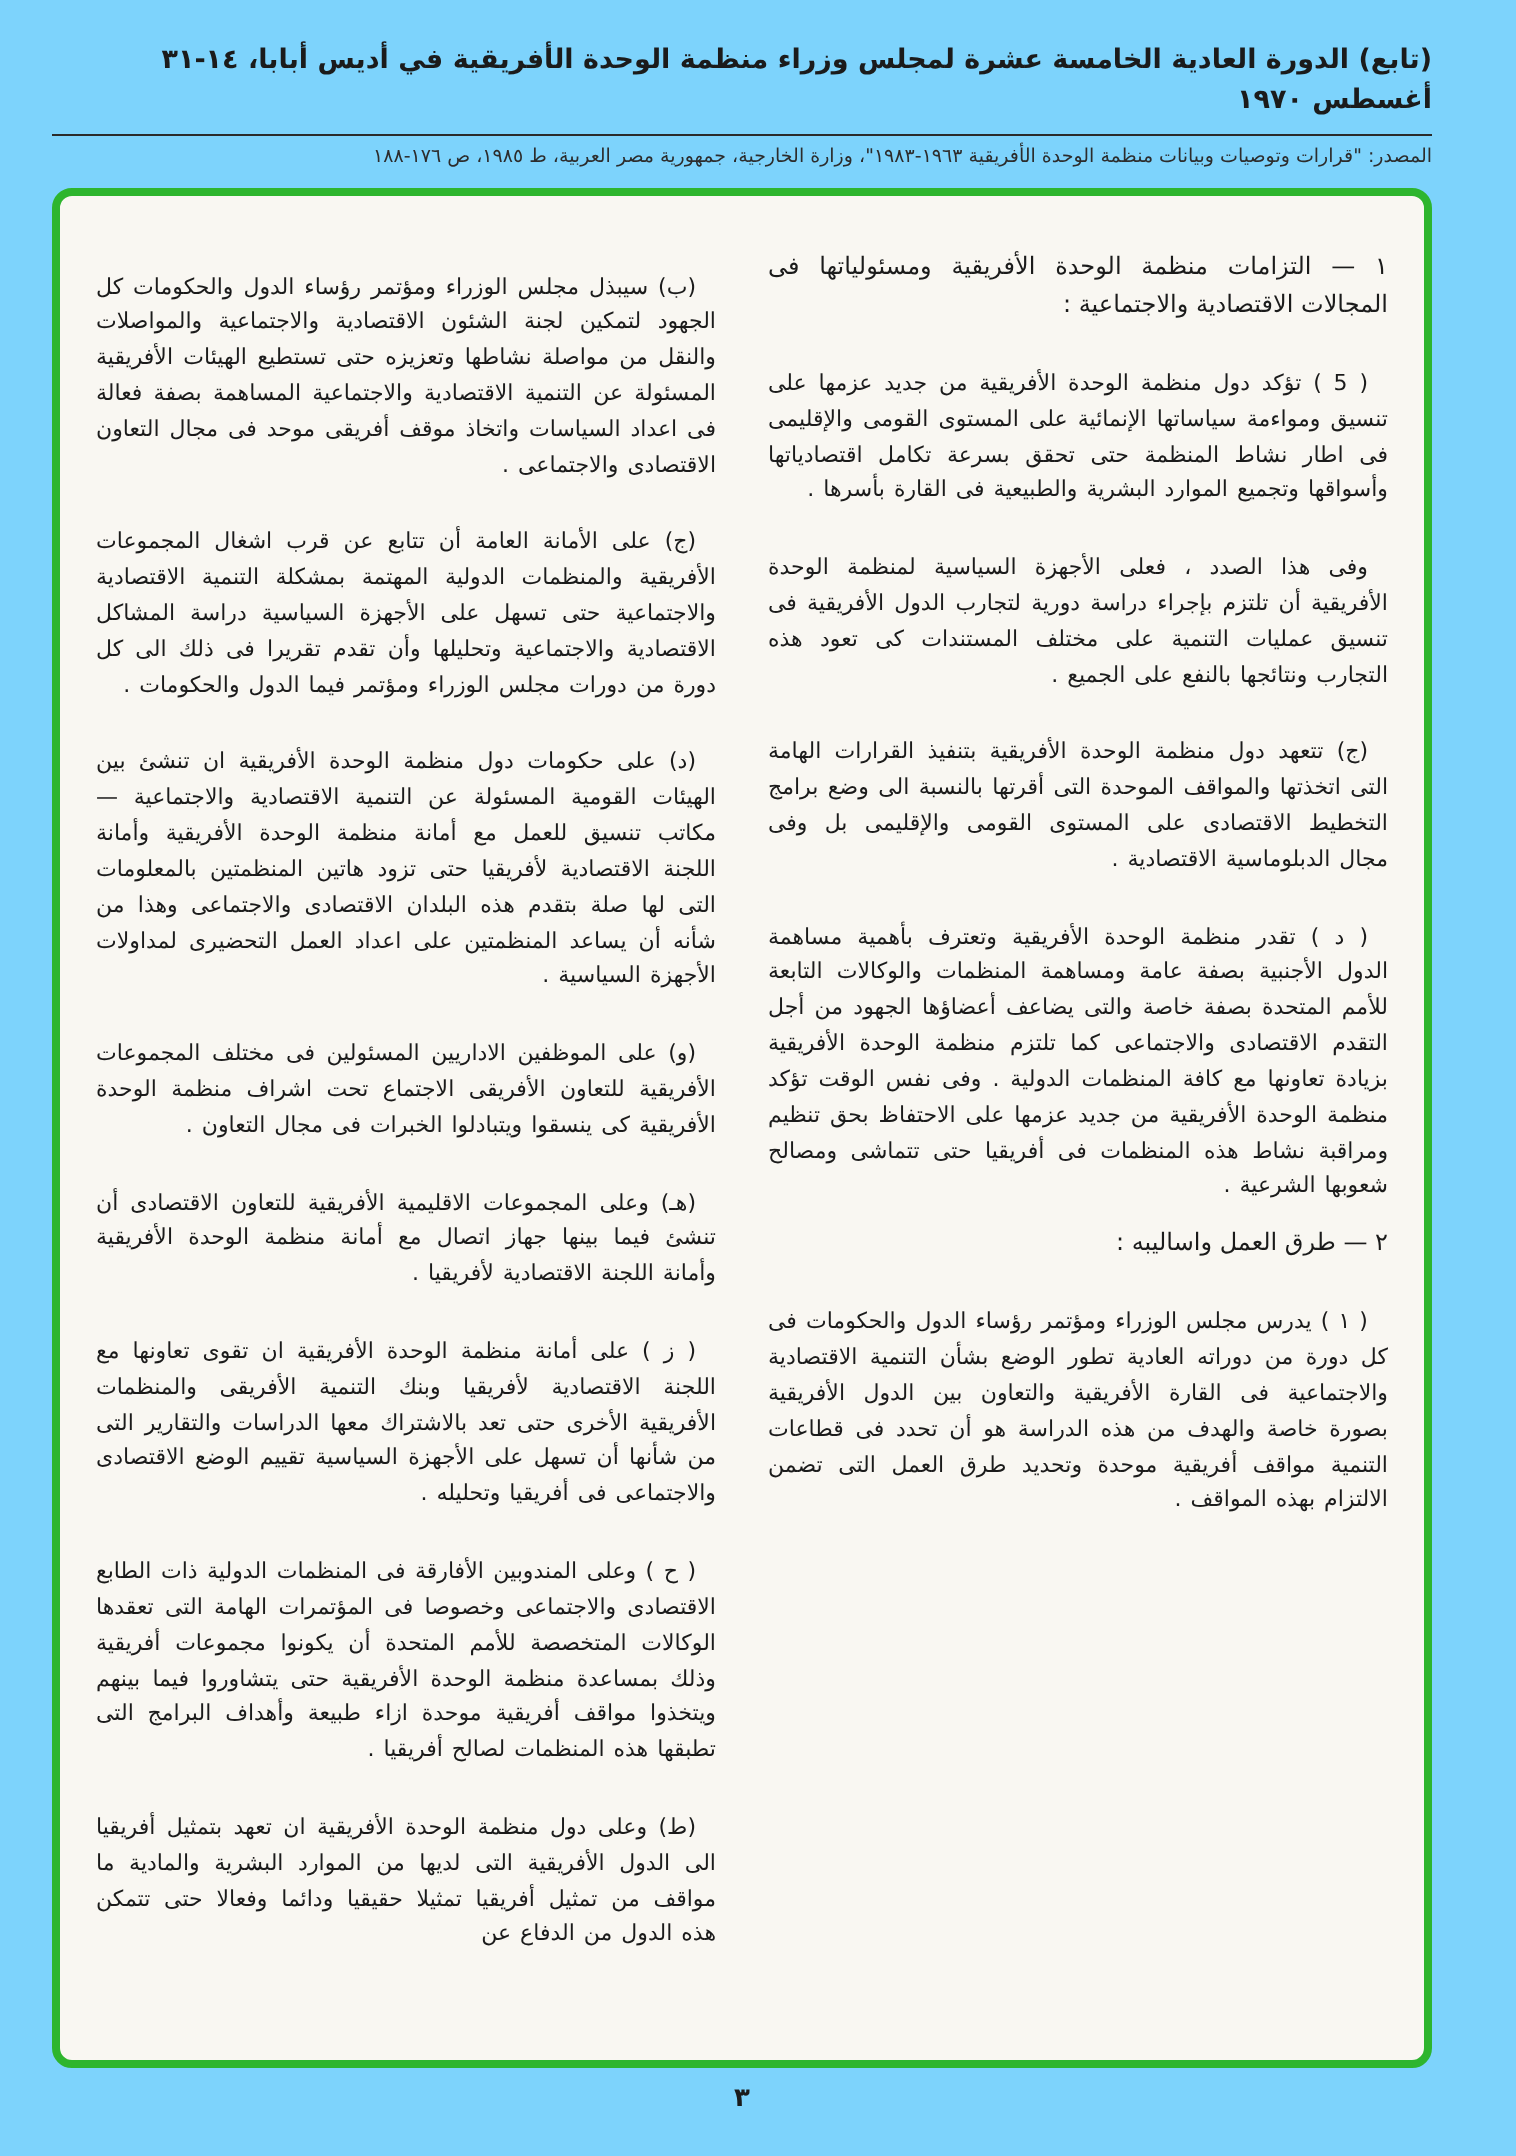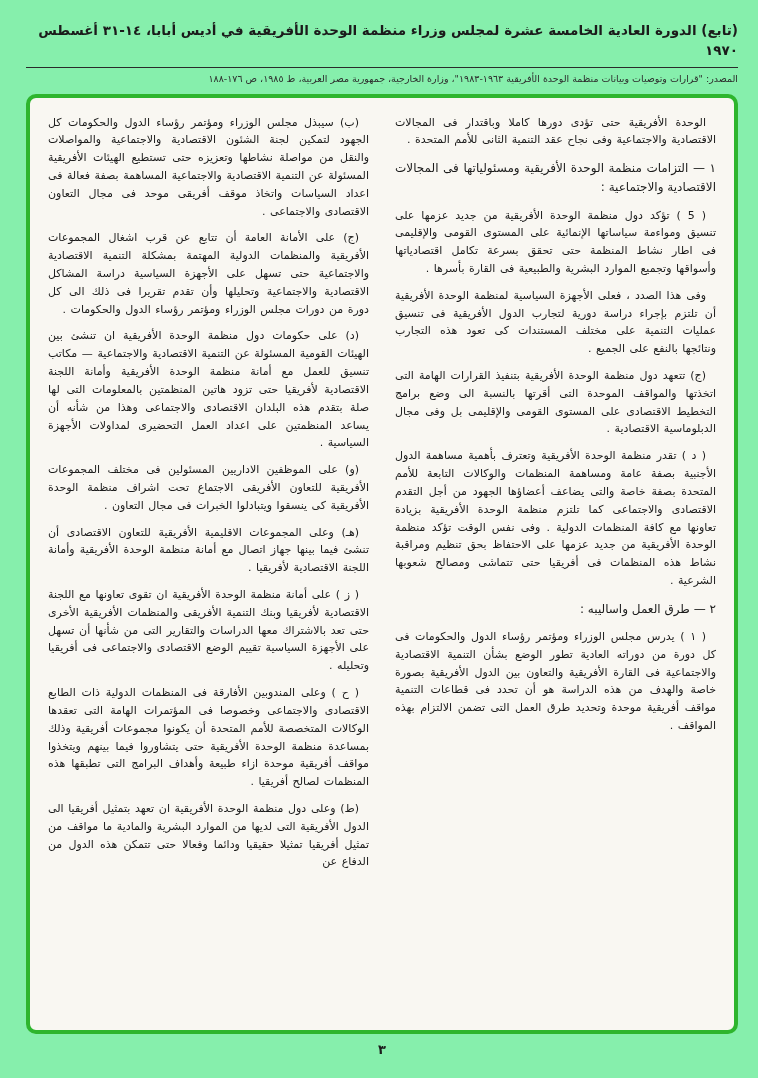--- a/index.html
+++ b/index.html
@@ -6,22 +6,22 @@
   html, body {
     width: 758px;
     background: #f7f5f0;
     font-family: "DejaVu Sans", sans-serif;
     color: #1b1b1b;
     direction: rtl;
   }
   .page {
     width: 758px;
     min-height: 1078px;
-    padding: 20px 20px 10px 26px;
-    background: #86efac;
+    padding: 20px 42px 10px 26px;
+    background: #7dd3fc;
   }
   .header-title {
     font-weight: 700;
     font-size: 13.5px;
     line-height: 1.5;
     text-align: right;
     letter-spacing: 0.2px;
   }
   .header-rule {
     border: none;
@@ -51,20 +51,21 @@
     flex: 1 1 0;
     min-width: 0;
   }
   .paragraph {
     font-size: 11px;
     line-height: 1.62;
     text-align: justify;
     text-indent: 10px;
     margin-bottom: 9px;
     word-spacing: 1px;
+    margin-top: 21px;
   }
   .heading {
     font-size: 12px;
     font-weight: 400;
     line-height: 1.6;
     text-align: justify;
     margin: 10px 0 9px 0;
   }
   .page-number {
     text-align: center;
@@ -80,32 +81,31 @@
 
   <div class="header-title">(تابع) الدورة العادية الخامسة عشرة لمجلس وزراء منظمة الوحدة الأفريقية في أديس أبابا، ١٤-٣١ أغسطس ١٩٧٠</div>
 
   <hr class="header-rule">
 
   <div class="source-line">المصدر: "قرارات وتوصيات وبيانات منظمة الوحدة الأفريقية ١٩٦٣-١٩٨٣"، وزارة الخارجية، جمهورية مصر العربية، ط ١٩٨٥، ص ١٧٦-١٨٨</div>
 
   <div class="green-box" style="border-color: rgb(46, 181, 46);">
     <div class="columns">
       <div class="col" id="col-right">
-          <p class="paragraph">الوحدة الأفريقية حتى تؤدى دورها كاملا وباقتدار فى المجالات الاقتصادية والاجتماعية وفى نجاح عقد التنمية الثانى للأمم المتحدة .</p>
           <p class="heading">١ — التزامات منظمة الوحدة الأفريقية ومسئولياتها فى المجالات الاقتصادية والاجتماعية :</p>
           <p class="paragraph">( 5 ) تؤكد دول منظمة الوحدة الأفريقية من جديد عزمها على تنسيق ومواءمة سياساتها الإنمائية على المستوى القومى والإقليمى فى اطار نشاط المنظمة حتى تحقق بسرعة تكامل اقتصادياتها وأسواقها وتجميع الموارد البشرية والطبيعية فى القارة بأسرها .</p>
           <p class="paragraph">وفى هذا الصدد ، فعلى الأجهزة السياسية لمنظمة الوحدة الأفريقية أن تلتزم بإجراء دراسة دورية لتجارب الدول الأفريقية فى تنسيق عمليات التنمية على مختلف المستندات كى تعود هذه التجارب ونتائجها بالنفع على الجميع .</p>
           <p class="paragraph">(ج) تتعهد دول منظمة الوحدة الأفريقية بتنفيذ القرارات الهامة التى اتخذتها والمواقف الموحدة التى أقرتها بالنسبة الى وضع برامج التخطيط الاقتصادى على المستوى القومى والإقليمى بل وفى مجال الدبلوماسية الاقتصادية .</p>
           <p class="paragraph">( د ) تقدر منظمة الوحدة الأفريقية وتعترف بأهمية مساهمة الدول الأجنبية بصفة عامة ومساهمة المنظمات والوكالات التابعة للأمم المتحدة بصفة خاصة والتى يضاعف أعضاؤها الجهود من أجل التقدم الاقتصادى والاجتماعى كما تلتزم منظمة الوحدة الأفريقية بزيادة تعاونها مع كافة المنظمات الدولية . وفى نفس الوقت تؤكد منظمة الوحدة الأفريقية من جديد عزمها على الاحتفاظ بحق تنظيم ومراقبة نشاط هذه المنظمات فى أفريقيا حتى تتماشى ومصالح شعوبها الشرعية .</p>
           <p class="heading">٢ — طرق العمل واساليبه :</p>
           <p class="paragraph">( ١ ) يدرس مجلس الوزراء ومؤتمر رؤساء الدول والحكومات فى كل دورة من دوراته العادية تطور الوضع بشأن التنمية الاقتصادية والاجتماعية فى القارة الأفريقية والتعاون بين الدول الأفريقية بصورة خاصة والهدف من هذه الدراسة هو أن تحدد فى قطاعات التنمية مواقف أفريقية موحدة وتحديد طرق العمل التى تضمن الالتزام بهذه المواقف .</p>
         </div>
       <div class="col" id="col-left">
           <p class="paragraph">(ب) سيبذل مجلس الوزراء ومؤتمر رؤساء الدول والحكومات كل الجهود لتمكين لجنة الشئون الاقتصادية والاجتماعية والمواصلات والنقل من مواصلة نشاطها وتعزيزه حتى تستطيع الهيئات الأفريقية المسئولة عن التنمية الاقتصادية والاجتماعية المساهمة بصفة فعالة فى اعداد السياسات واتخاذ موقف أفريقى موحد فى مجال التعاون الاقتصادى والاجتماعى .</p>
-          <p class="paragraph">(ج) على الأمانة العامة أن تتابع عن قرب اشغال المجموعات الأفريقية والمنظمات الدولية المهتمة بمشكلة التنمية الاقتصادية والاجتماعية حتى تسهل على الأجهزة السياسية دراسة المشاكل الاقتصادية والاجتماعية وتحليلها وأن تقدم تقريرا فى ذلك الى كل دورة من دورات مجلس الوزراء ومؤتمر رؤساء الدول والحكومات .</p>
+          <p class="paragraph">(ج) على الأمانة العامة أن تتابع عن قرب اشغال المجموعات الأفريقية والمنظمات الدولية المهتمة بمشكلة التنمية الاقتصادية والاجتماعية حتى تسهل على الأجهزة السياسية دراسة المشاكل الاقتصادية والاجتماعية وتحليلها وأن تقدم تقريرا فى ذلك الى كل دورة من دورات مجلس الوزراء ومؤتمر فيما الدول والحكومات .</p>
           <p class="paragraph">(د) على حكومات دول منظمة الوحدة الأفريقية ان تنشئ بين الهيئات القومية المسئولة عن التنمية الاقتصادية والاجتماعية — مكاتب تنسيق للعمل مع أمانة منظمة الوحدة الأفريقية وأمانة اللجنة الاقتصادية لأفريقيا حتى تزود هاتين المنظمتين بالمعلومات التى لها صلة بتقدم هذه البلدان الاقتصادى والاجتماعى وهذا من شأنه أن يساعد المنظمتين على اعداد العمل التحضيرى لمداولات الأجهزة السياسية .</p>
           <p class="paragraph">(و) على الموظفين الاداريين المسئولين فى مختلف المجموعات الأفريقية للتعاون الأفريقى الاجتماع تحت اشراف منظمة الوحدة الأفريقية كى ينسقوا ويتبادلوا الخبرات فى مجال التعاون .</p>
           <p class="paragraph">(هـ) وعلى المجموعات الاقليمية الأفريقية للتعاون الاقتصادى أن تنشئ فيما بينها جهاز اتصال مع أمانة منظمة الوحدة الأفريقية وأمانة اللجنة الاقتصادية لأفريقيا .</p>
           <p class="paragraph">( ز ) على أمانة منظمة الوحدة الأفريقية ان تقوى تعاونها مع اللجنة الاقتصادية لأفريقيا وبنك التنمية الأفريقى والمنظمات الأفريقية الأخرى حتى تعد بالاشتراك معها الدراسات والتقارير التى من شأنها أن تسهل على الأجهزة السياسية تقييم الوضع الاقتصادى والاجتماعى فى أفريقيا وتحليله .</p>
           <p class="paragraph">( ح ) وعلى المندوبين الأفارقة فى المنظمات الدولية ذات الطابع الاقتصادى والاجتماعى وخصوصا فى المؤتمرات الهامة التى تعقدها الوكالات المتخصصة للأمم المتحدة أن يكونوا مجموعات أفريقية وذلك بمساعدة منظمة الوحدة الأفريقية حتى يتشاوروا فيما بينهم ويتخذوا مواقف أفريقية موحدة ازاء طبيعة وأهداف البرامج التى تطبقها هذه المنظمات لصالح أفريقيا .</p>
           <p class="paragraph">(ط) وعلى دول منظمة الوحدة الأفريقية ان تعهد بتمثيل أفريقيا الى الدول الأفريقية التى لديها من الموارد البشرية والمادية ما مواقف من تمثيل أفريقيا تمثيلا حقيقيا ودائما وفعالا حتى تتمكن هذه الدول من الدفاع عن</p>
         </div>
     </div>
   </div>
 

